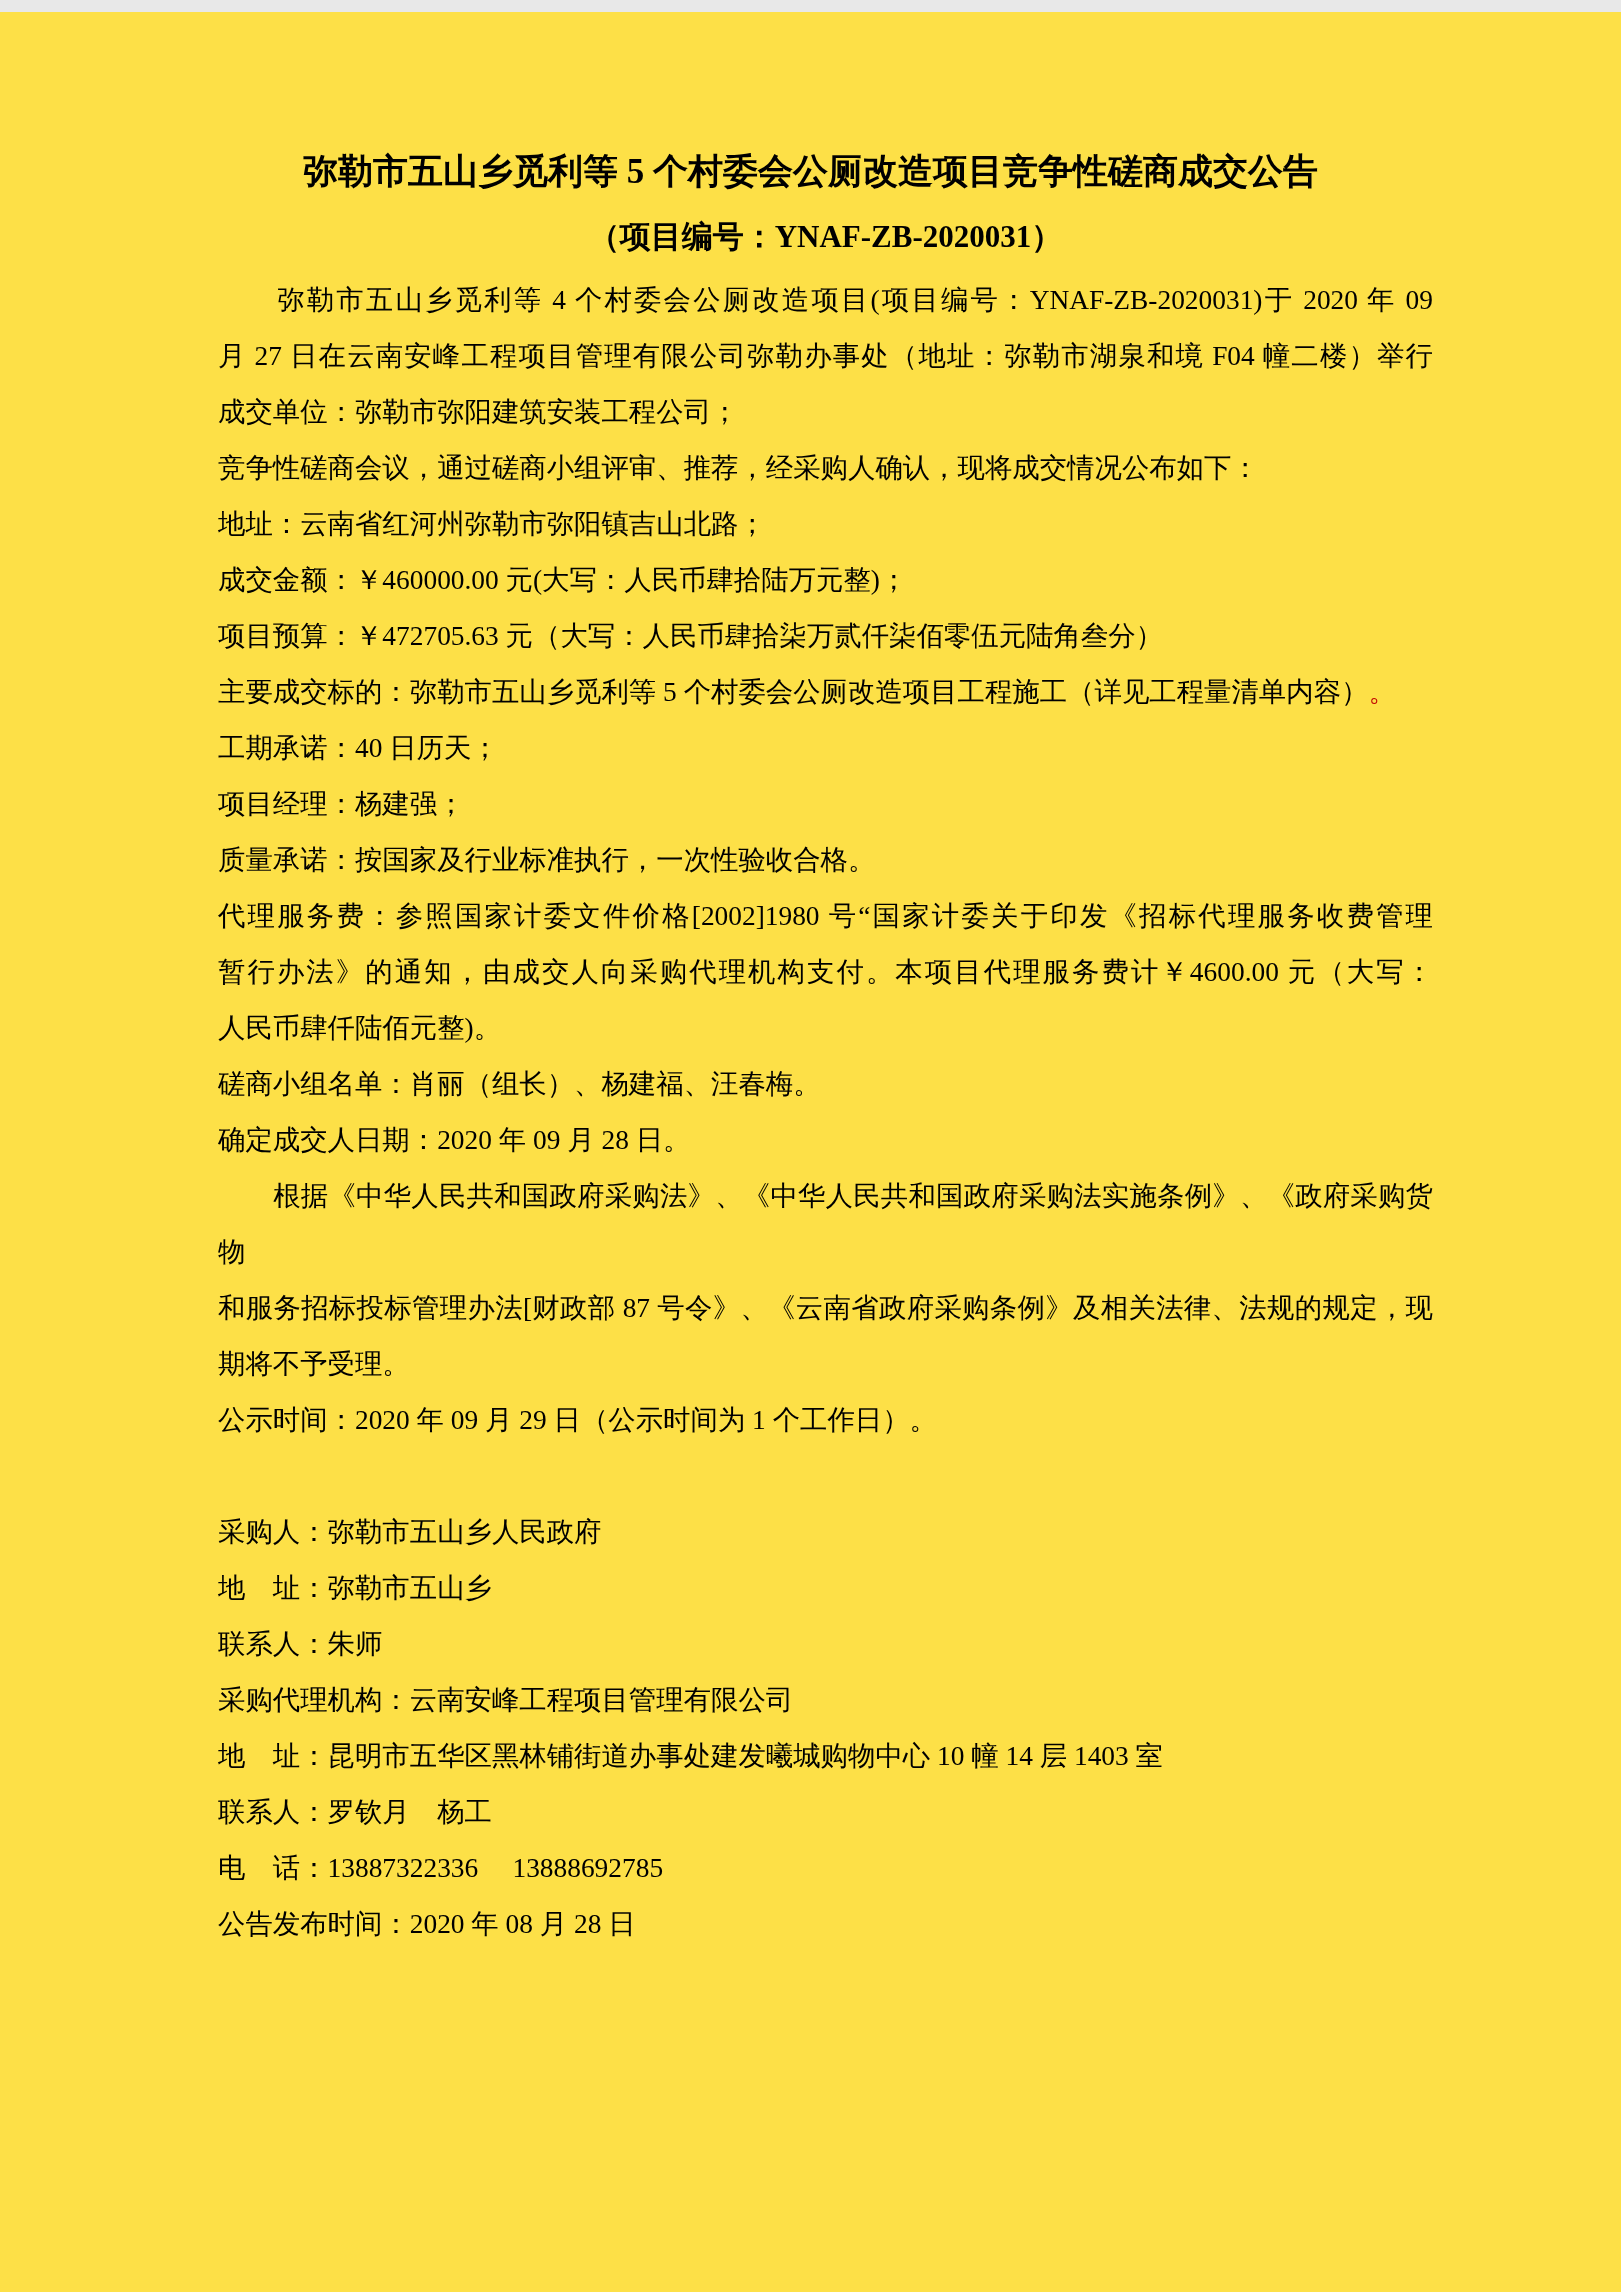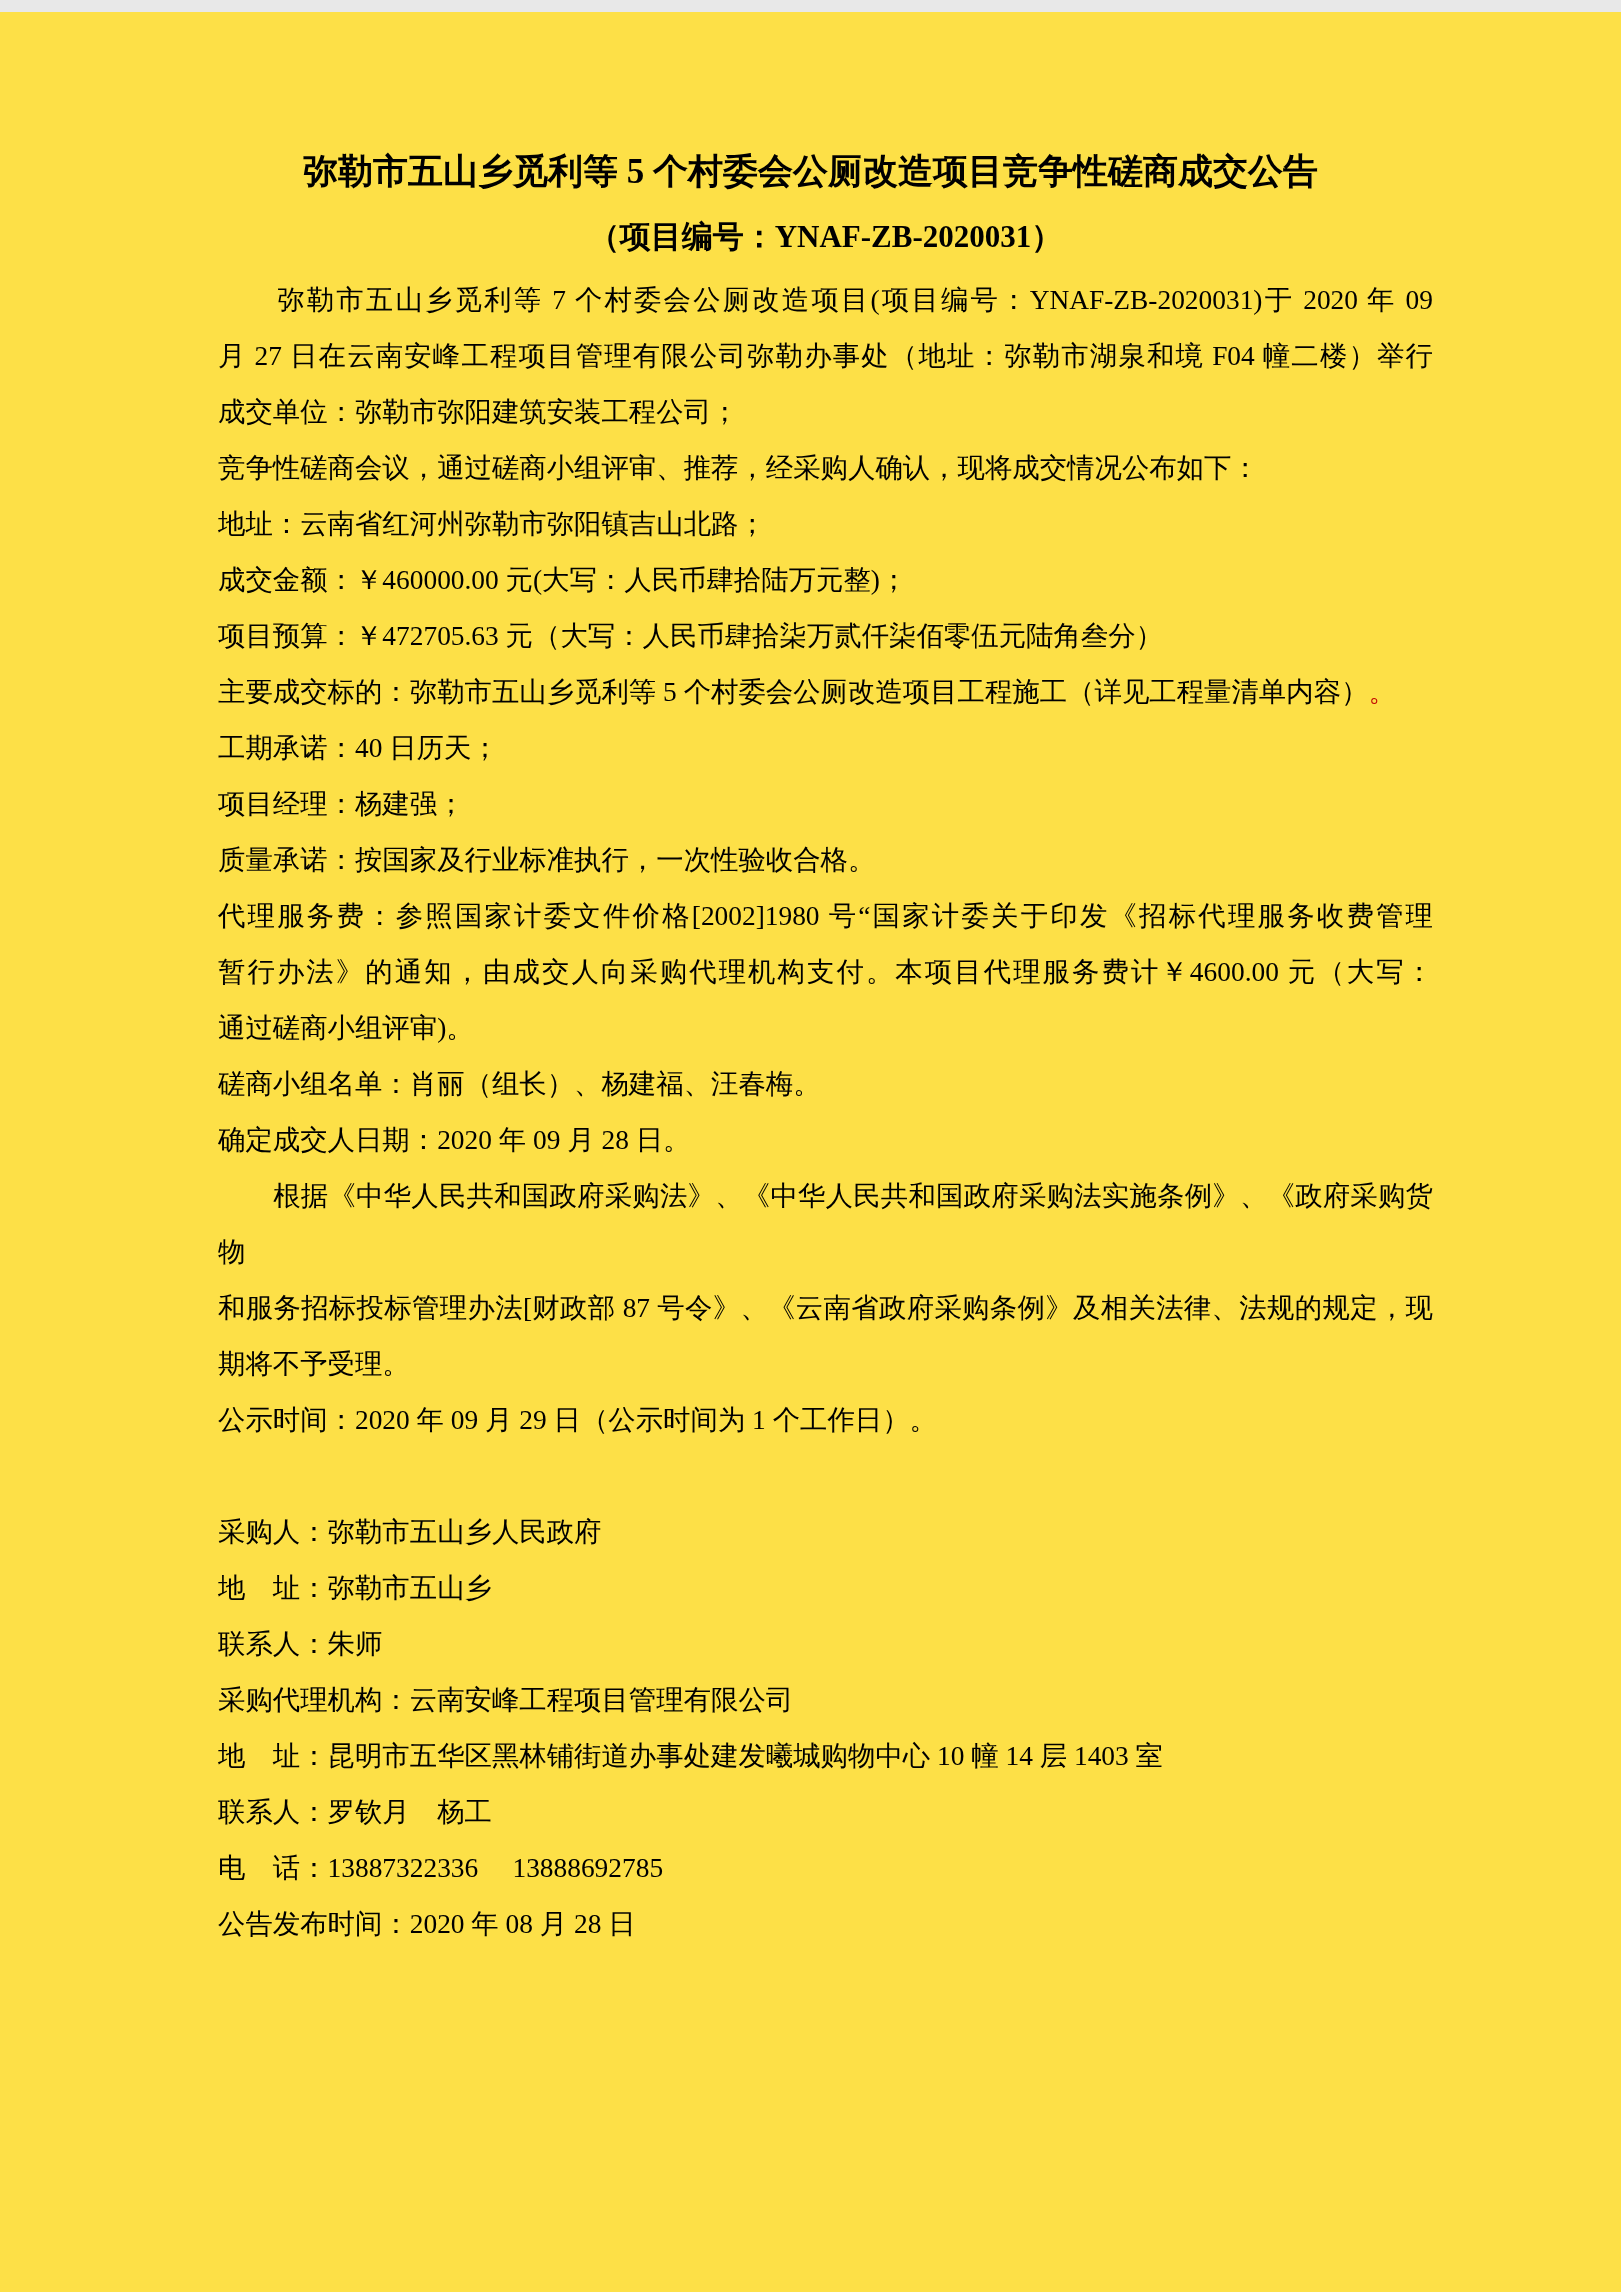--- a/index.html
+++ b/index.html
@@ -56,34 +56,34 @@
 </style>
 </head>
 <body>
 
 <div class="page">
 
   <div class="doc-title">弥勒市五山乡觅利等 5 个村委会公厕改造项目竞争性磋商成交公告</div>
   <div class="doc-subtitle">（项目编号：YNAF-ZB-2020031）</div>
 
   <div class="doc-body">
-    <div class="ln j">　　弥勒市五山乡觅利等 7 个村委会公厕改造项目(项目编号：YNAF-ZB-2020031)于 2020 年 09</div>
+    <div class="ln j">　　弥勒市五山乡觅利等 4 个村委会公厕改造项目(项目编号：YNAF-ZB-2020031)于 2020 年 09</div>
     <div class="ln j">月 27 日在云南安峰工程项目管理有限公司弥勒办事处（地址：弥勒市湖泉和境 F04 幢二楼）举行</div>
     <div class="ln">成交单位：弥勒市弥阳建筑安装工程公司；</div>
     <div class="ln">竞争性磋商会议，通过磋商小组评审、推荐，经采购人确认，现将成交情况公布如下：</div>
     <div class="ln">地址：云南省红河州弥勒市弥阳镇吉山北路；</div>
     <div class="ln">成交金额：￥460000.00 元(大写：人民币肆拾陆万元整)；</div>
     <div class="ln">项目预算：￥472705.63 元（大写：人民币肆拾柒万贰仟柒佰零伍元陆角叁分）</div>
     <div class="ln"><span>主要成交标的：弥勒市五山乡觅利等 5 个村委会公厕改造项目工程施工（详见工程量清单内容）</span><span class="red">。</span></div>
     <div class="ln">工期承诺：40 日历天；</div>
     <div class="ln">项目经理：杨建强；</div>
     <div class="ln">质量承诺：按国家及行业标准执行，一次性验收合格。</div>
     <div class="ln j">代理服务费：参照国家计委文件价格[2002]1980 号“国家计委关于印发《招标代理服务收费管理</div>
     <div class="ln j">暂行办法》的通知，由成交人向采购代理机构支付。本项目代理服务费计￥4600.00 元（大写：</div>
-    <div class="ln">通过磋商小组评审)。</div>
+    <div class="ln">人民币肆仟陆佰元整)。</div>
     <div class="ln">磋商小组名单：肖丽（组长）、杨建福、汪春梅。</div>
     <div class="ln">确定成交人日期：2020 年 09 月 28 日。</div>
     <div class="ln j">　　根据《中华人民共和国政府采购法》、《中华人民共和国政府采购法实施条例》、《政府采购货物</div>
     <div class="ln j">和服务招标投标管理办法[财政部 87 号令》、《云南省政府采购条例》及相关法律、法规的规定，现</div>
     <div class="ln">期将不予受理。</div>
     <div class="ln">公示时间：2020 年 09 月 29 日（公示时间为 1 个工作日）。</div>
     <div class="ln blank"></div>
     <div class="ln">采购人：弥勒市五山乡人民政府</div>
     <div class="ln">地　址：弥勒市五山乡</div>
     <div class="ln">联系人：朱师</div>

